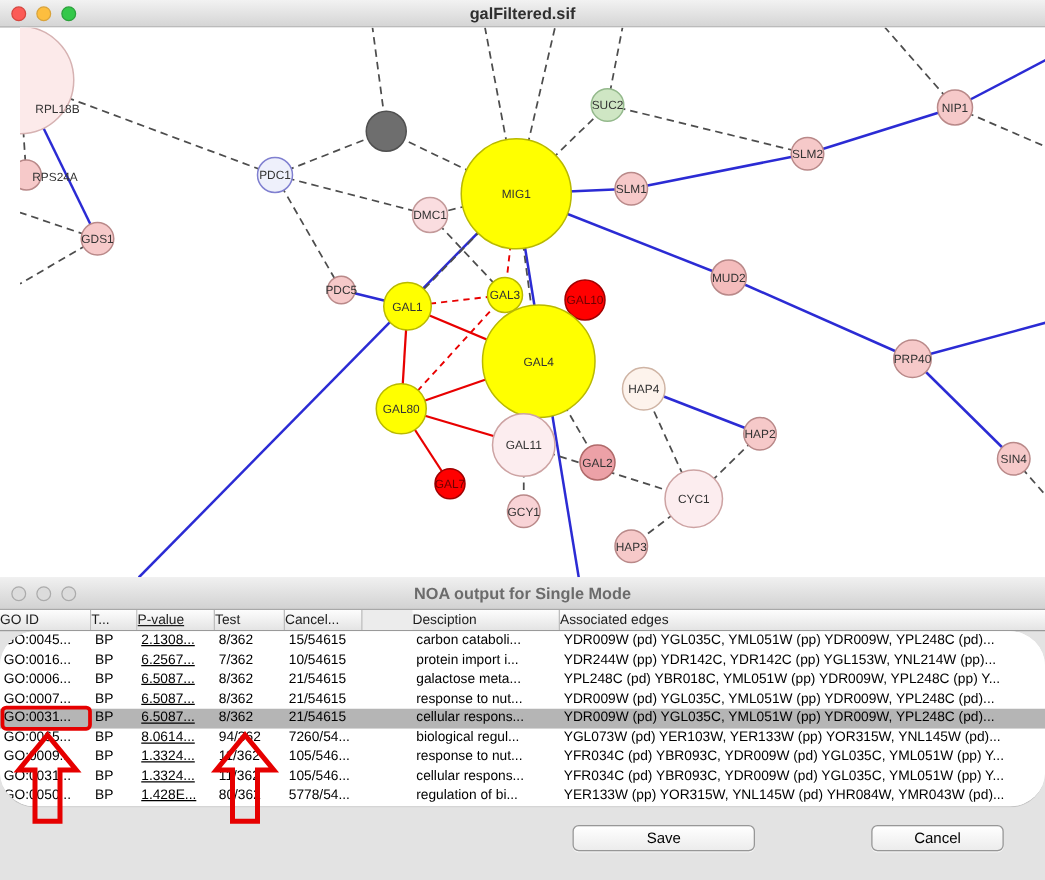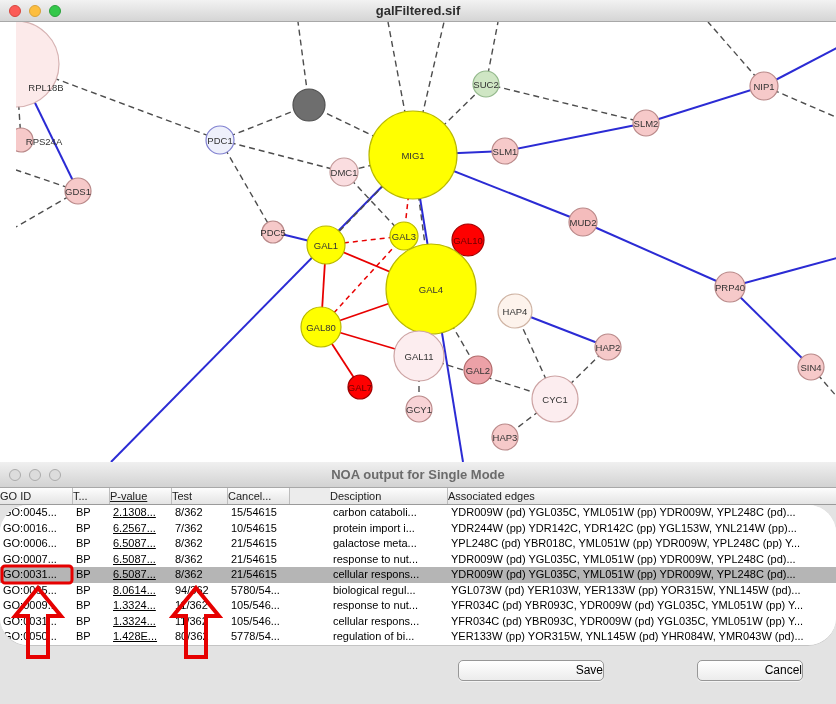--- a/index.html
+++ b/index.html
@@ -46,21 +46,21 @@
     font-size:11px;line-height:15.5px;color:#000;
     padding:0 3px;box-sizing:border-box;
     white-space:nowrap;overflow:hidden;
   }
   .c0{width:73px;} .c1{width:37px;} .c2{width:62px;text-decoration:underline;} .c3{width:56px;}
   .c4{width:62px;} .c5{width:118px;margin-left:40px;} .c6{flex:1;border-right:none;}
   .btn{
     position:absolute;top:198px;height:21px;box-sizing:border-box;
     background:linear-gradient(#ffffff,#ececec);
     border:1px solid #979797;border-radius:5px;
-    font-size:12px;line-height:18px;text-align:right;color:#000;
+    font-size:12px;line-height:18px;text-align:center;color:#000;
     box-shadow:0 1px 0 rgba(255,255,255,.6);
   }
   .btn.save{left:458px;width:146px;}
   .btn.cancel{left:697px;width:106px;}
   
   .annotations{position:absolute;left:0;top:0;width:836px;height:704px;pointer-events:none;z-index:50;}
 </style>
 </head>
 <body>
 
@@ -247,21 +247,21 @@
         <div class="tcell c3">8/362</div>
         <div class="tcell c4">21/54615</div>
         <div class="tcell c5">cellular respons...</div>
         <div class="tcell c6">YDR009W (pd) YGL035C, YML051W (pp) YDR009W, YPL248C (pd)...</div>
       </div>
       <div class="trow">
         <div class="tcell c0">GO:0065...</div>
         <div class="tcell c1">BP</div>
         <div class="tcell c2">8.0614...</div>
         <div class="tcell c3">94/362</div>
-        <div class="tcell c4">5780/54...</div>
+        <div class="tcell c4">7260/54...</div>
         <div class="tcell c5">biological regul...</div>
         <div class="tcell c6">YGL073W (pd) YER103W, YER133W (pp) YOR315W, YNL145W (pd)...</div>
       </div>
       <div class="trow">
         <div class="tcell c0">GO:0009...</div>
         <div class="tcell c1">BP</div>
         <div class="tcell c2">1.3324...</div>
         <div class="tcell c3">11/362</div>
         <div class="tcell c4">105/546...</div>
         <div class="tcell c5">response to nut...</div>

